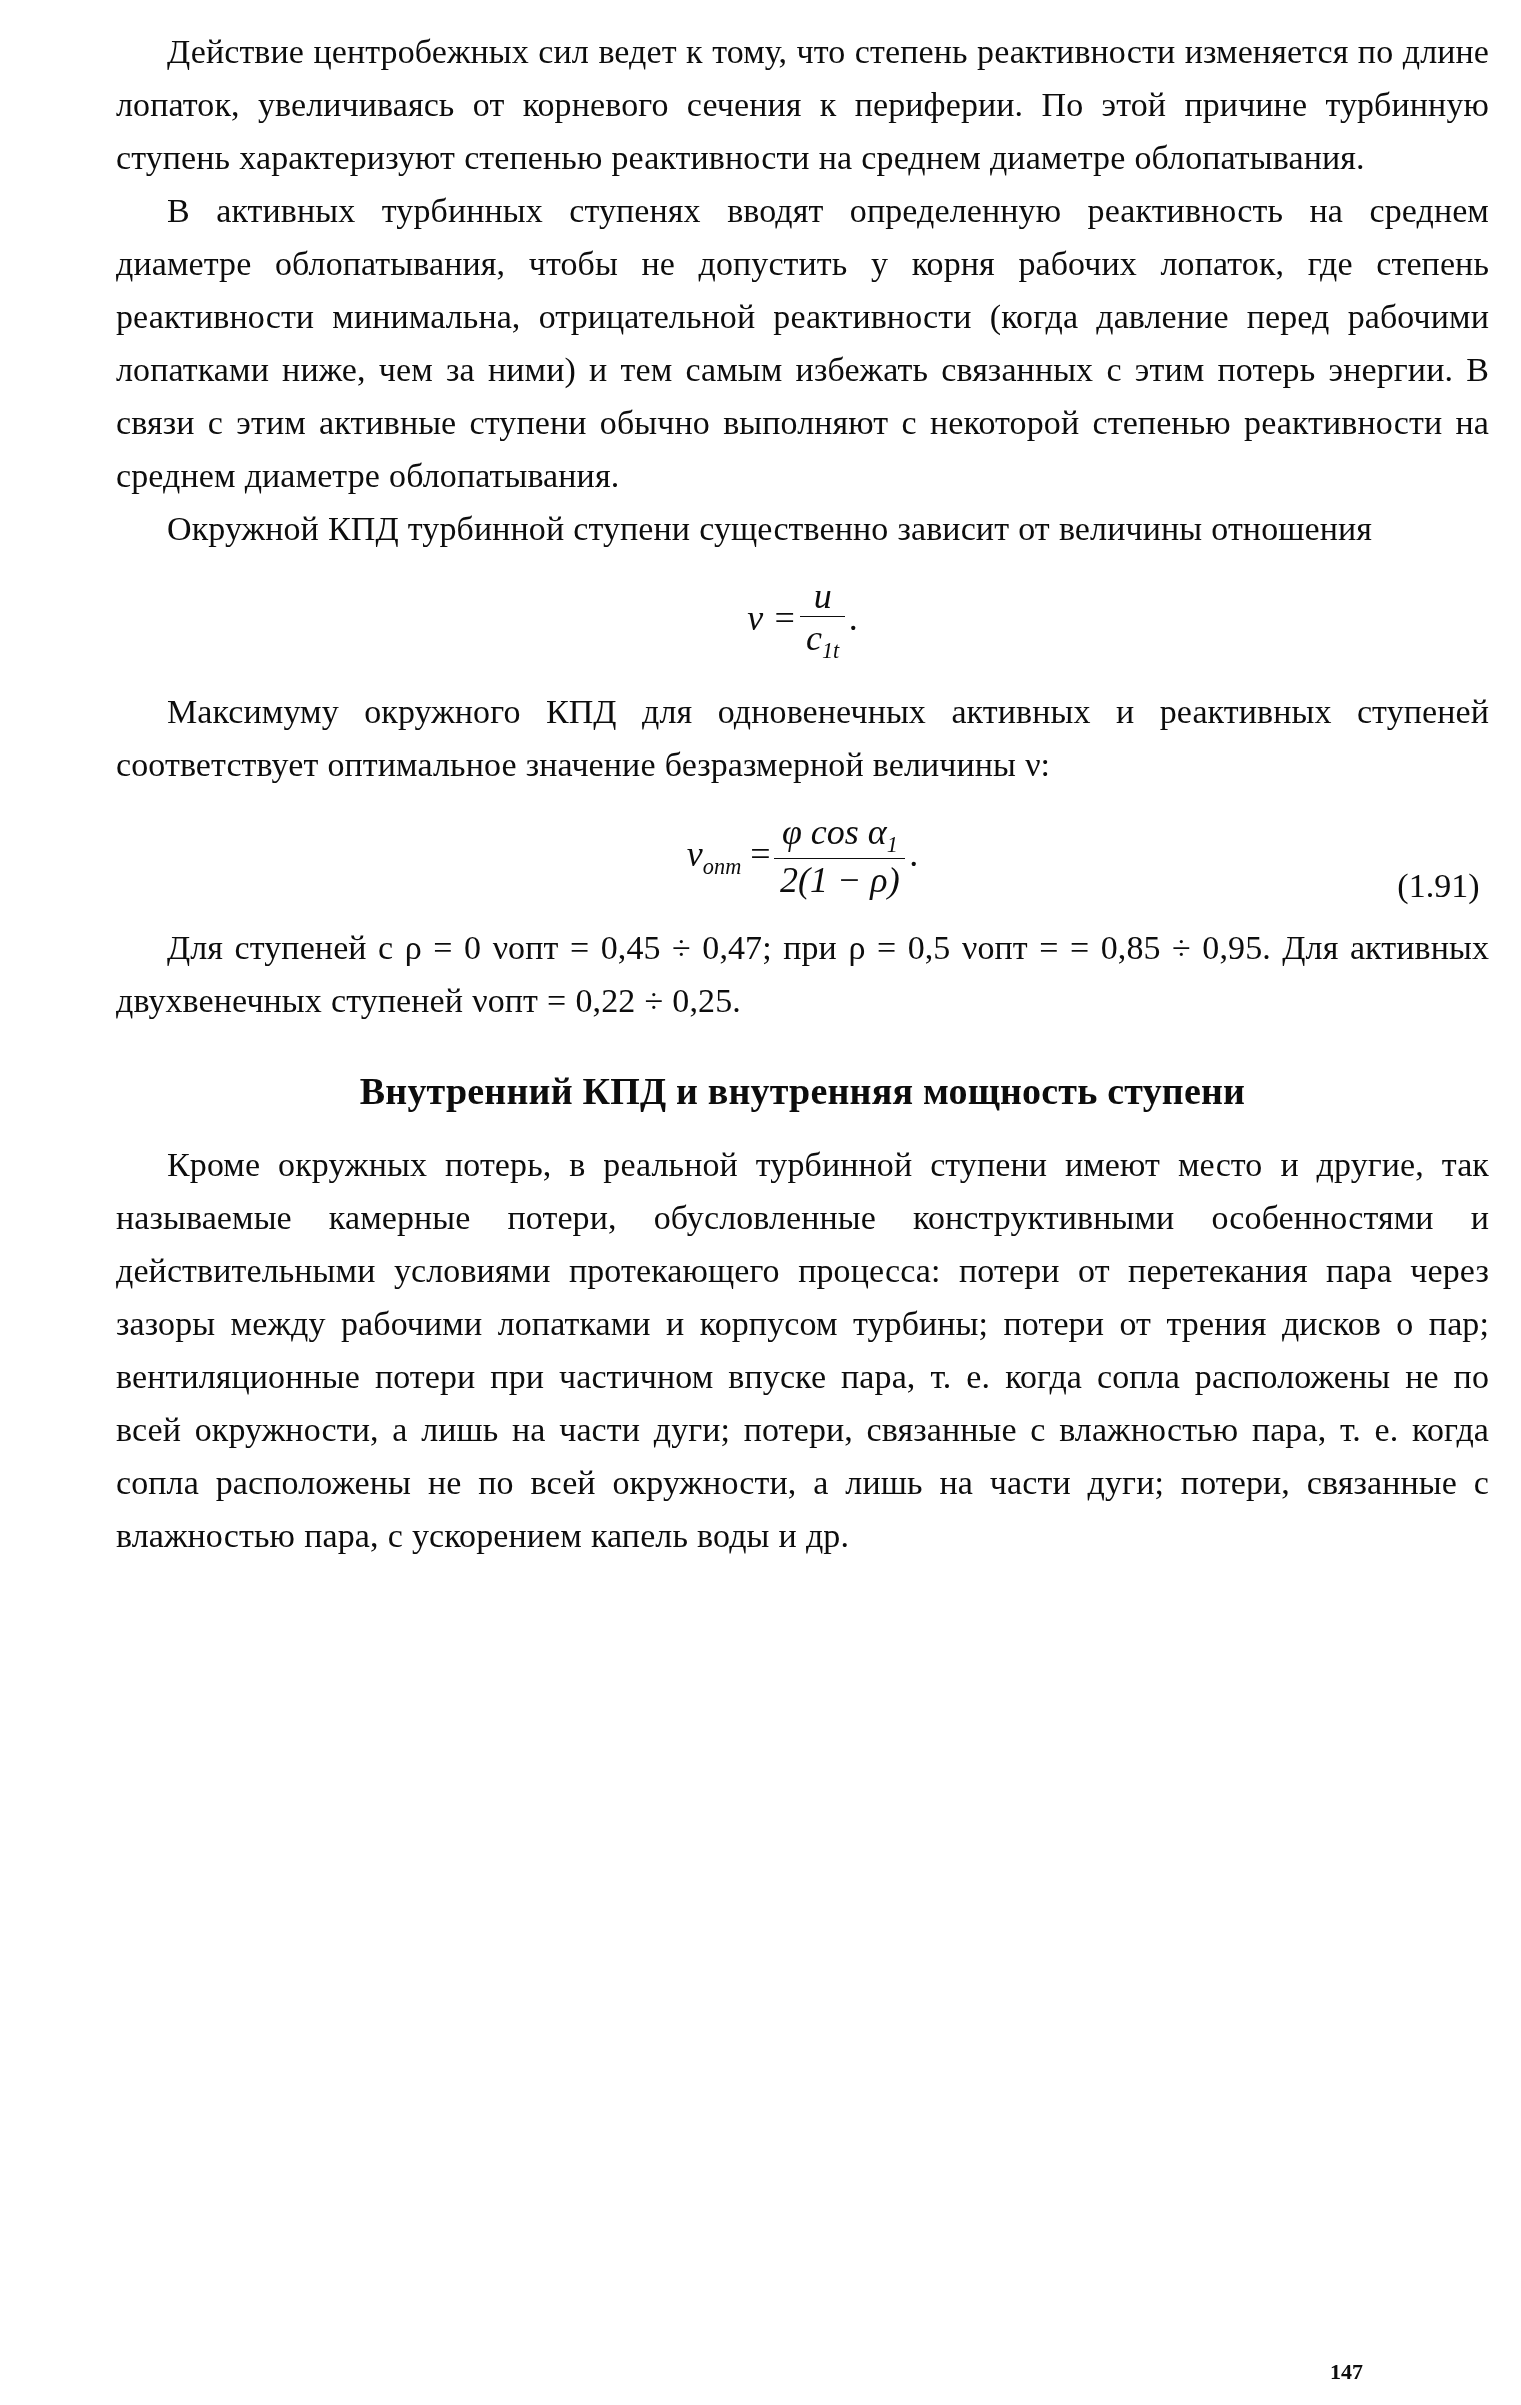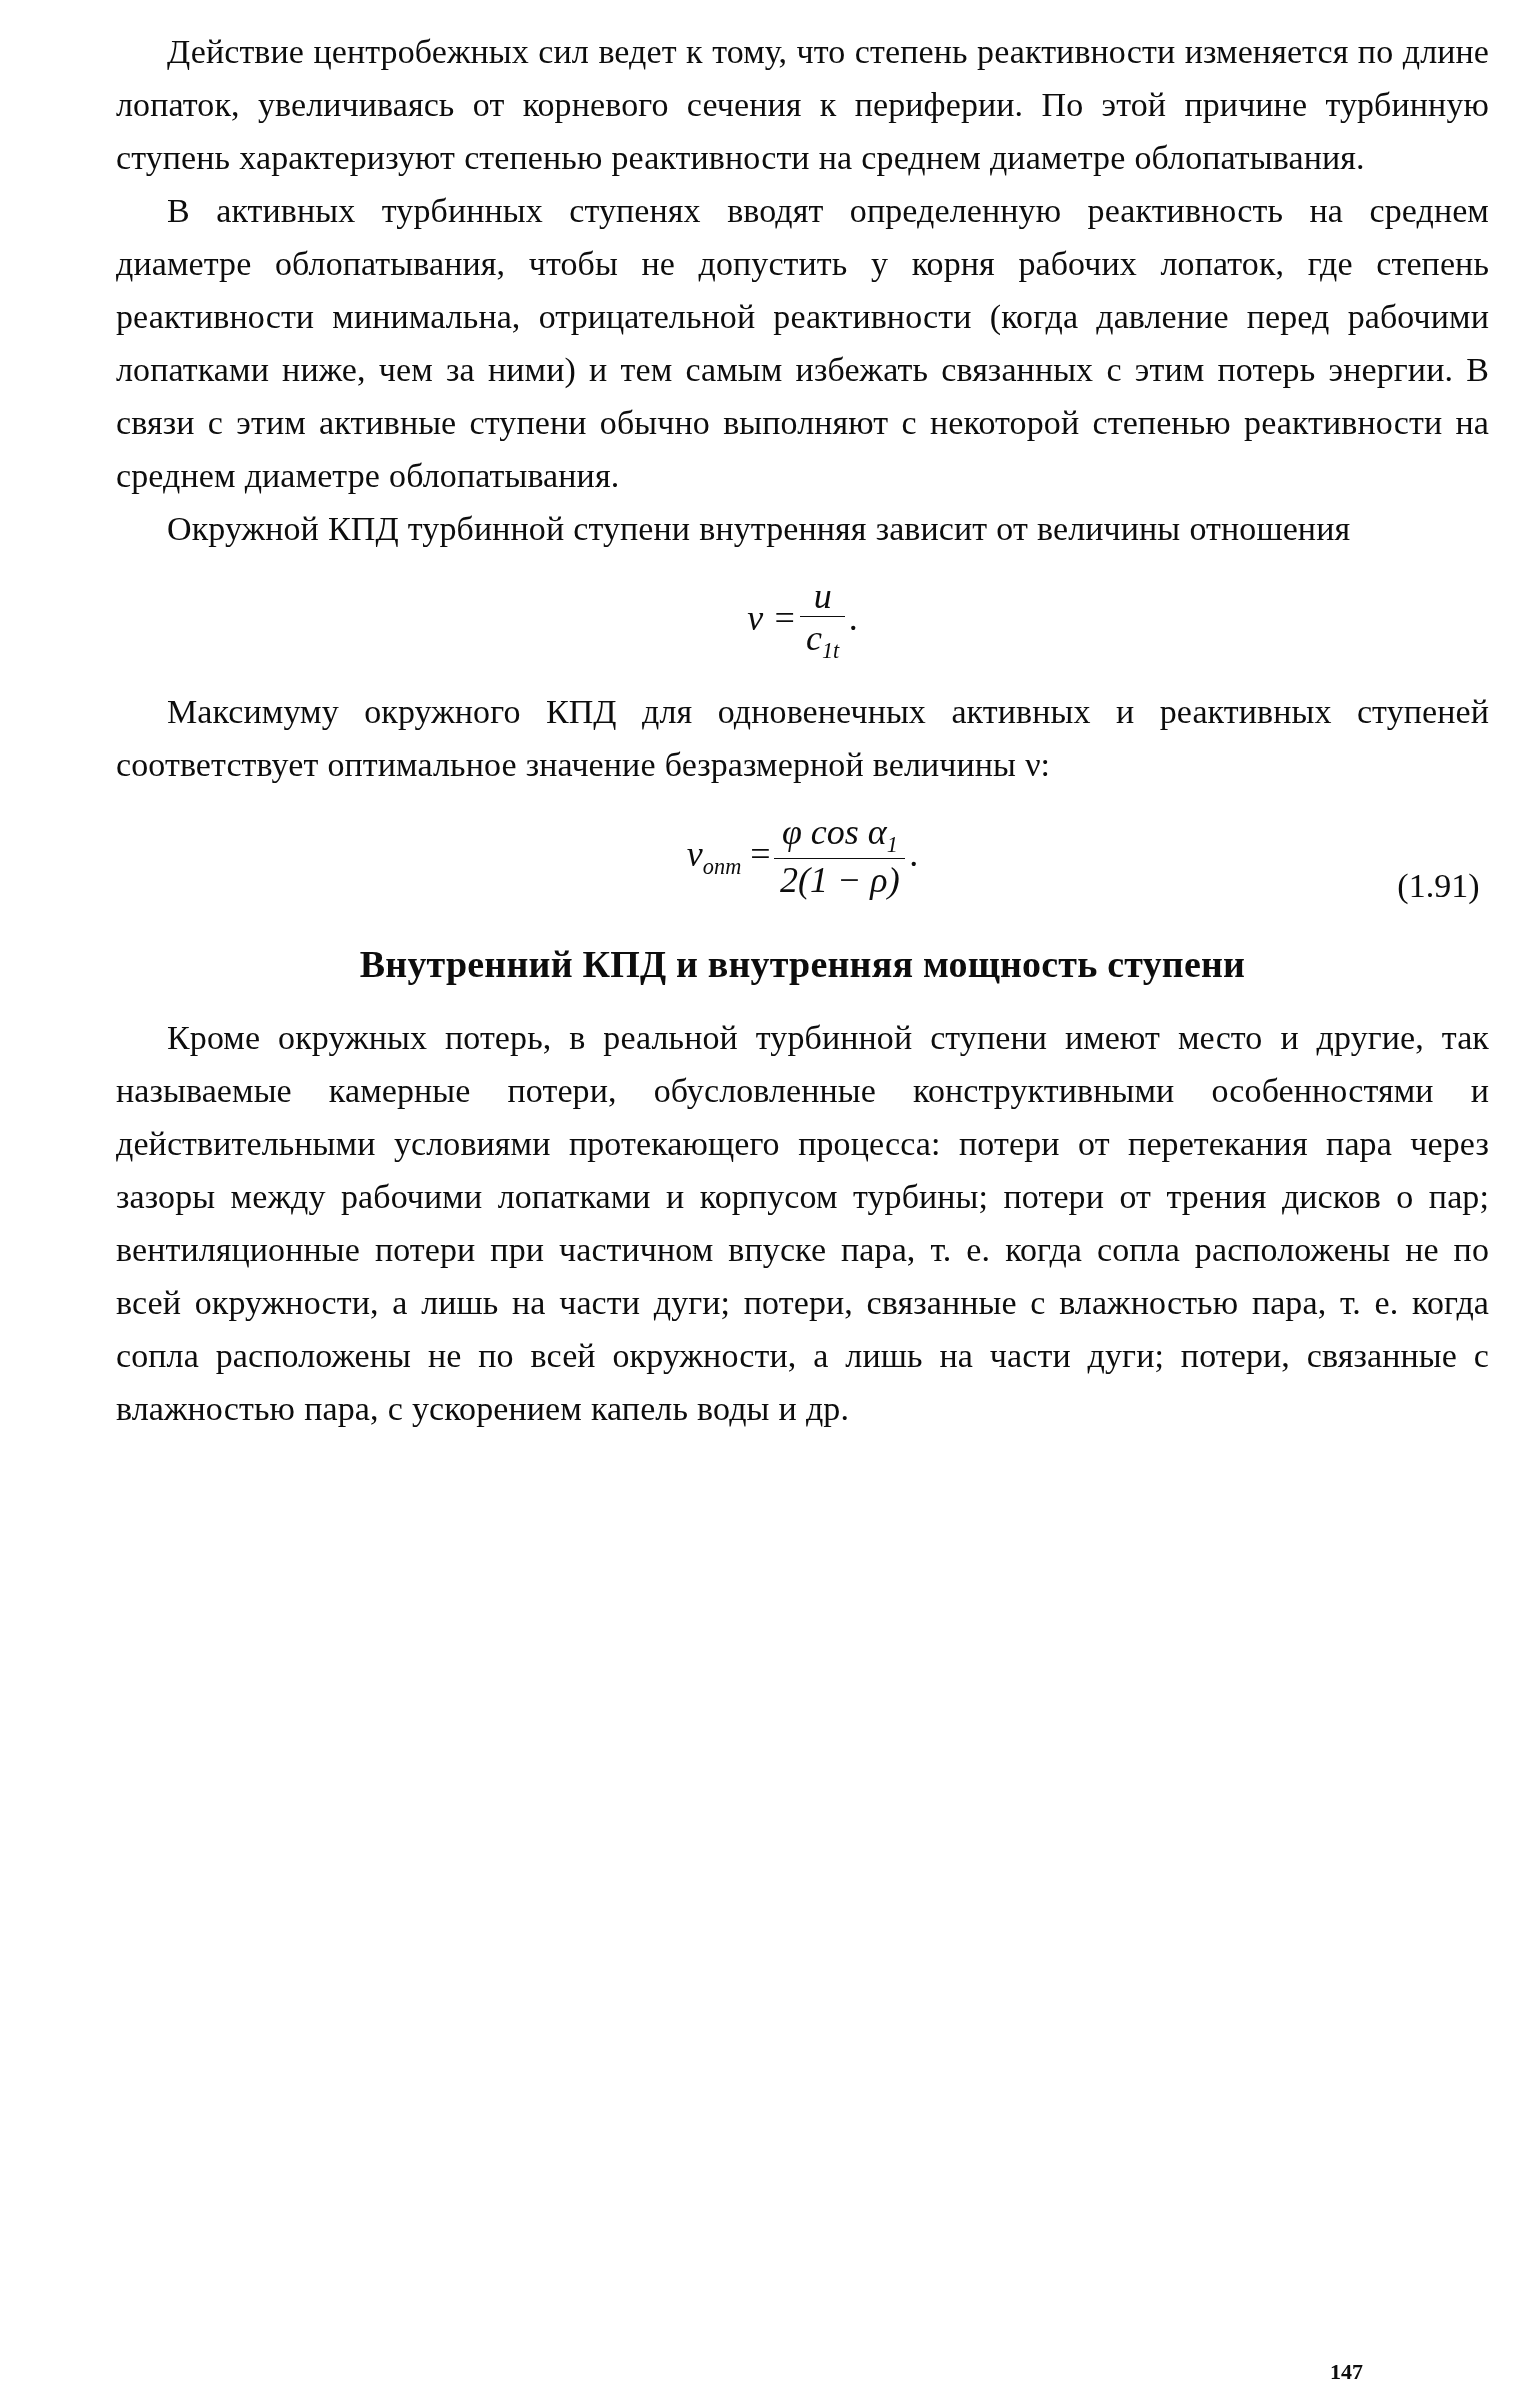--- a/index.html
+++ b/index.html
@@ -107,38 +107,39 @@
 </head>
 <body>
 
 <div class="page">
   <div class="content">
 
     <p class="para">Действие центробежных сил ведет к тому, что степень реактивности изменяется по длине лопаток, увеличиваясь от корневого сечения к периферии. По этой причине турбинную ступень характеризуют степенью реактивности на среднем диаметре облопатывания.</p>
 
     <p class="para">В активных турбинных ступенях вводят определенную реактивность на среднем диаметре облопатывания, чтобы не допустить у корня рабочих лопаток, где степень реактивности минимальна, отрицательной реактивности (когда давление перед рабочими лопатками ниже, чем за ними) и тем самым избежать связанных с этим потерь энергии. В связи с этим активные ступени обычно выполняют с некоторой степенью реактивности на среднем диаметре облопатывания.</p>
 
-    <p class="para">Окружной КПД турбинной ступени внутренняя зависит от величины отношения</p>
+    <p class="para">Окружной КПД турбинной ступени существенно зависит от величины отношения</p>
 
     <div class="formula-block">
       <span class="formula">
         <span>ν =</span><span class="frac"><span class="num">u</span><span class="den"><span>c</span><span class="sub">1t</span></span></span><span class="up">.</span>
       </span>
     </div>
 
     <p class="para">Максимуму окружного КПД для одновенечных активных и реактивных ступеней соответствует оптимальное значение безразмерной величины ν:</p>
 
     <div class="formula-block">
       <span class="formula">
         <span>ν</span><span class="sub">опт</span>
         <span class="up">=</span><span class="frac"><span class="num"><span>φ cos α</span><span class="sub">1</span></span><span class="den">2(1 − ρ)</span></span><span class="up">.</span>
       </span>
       <span class="eqnum">(1.91)</span>
     </div>
 
+    <p class="para">Для ступеней с ρ = 0 νопт = 0,45 ÷ 0,47; при ρ = 0,5 νопт = = 0,85 ÷ 0,95. Для активных двухвенечных ступеней νопт = 0,22 ÷ 0,25.</p>
 
 
     <h2 class="section">Внутренний КПД и внутренняя мощность ступени</h2>
 
     <p class="para">Кроме окружных потерь, в реальной турбинной ступени имеют место и другие, так называемые камерные потери, обусловленные конструктивными особенностями и действительными условиями протекающего процесса: потери от перетекания пара через зазоры между рабочими лопатками и корпусом турбины; потери от трения дисков о пар; вентиляционные потери при частичном впуске пара, т. е. когда сопла расположены не по всей окружности, а лишь на части дуги; потери, связанные с влажностью пара, т. е. когда сопла расположены не по всей окружности, а лишь на части дуги; потери, связанные с влажностью пара, с ускорением капель воды и др.</p>
 
   </div>
 
   <div class="page-number">147</div>
 </div>

